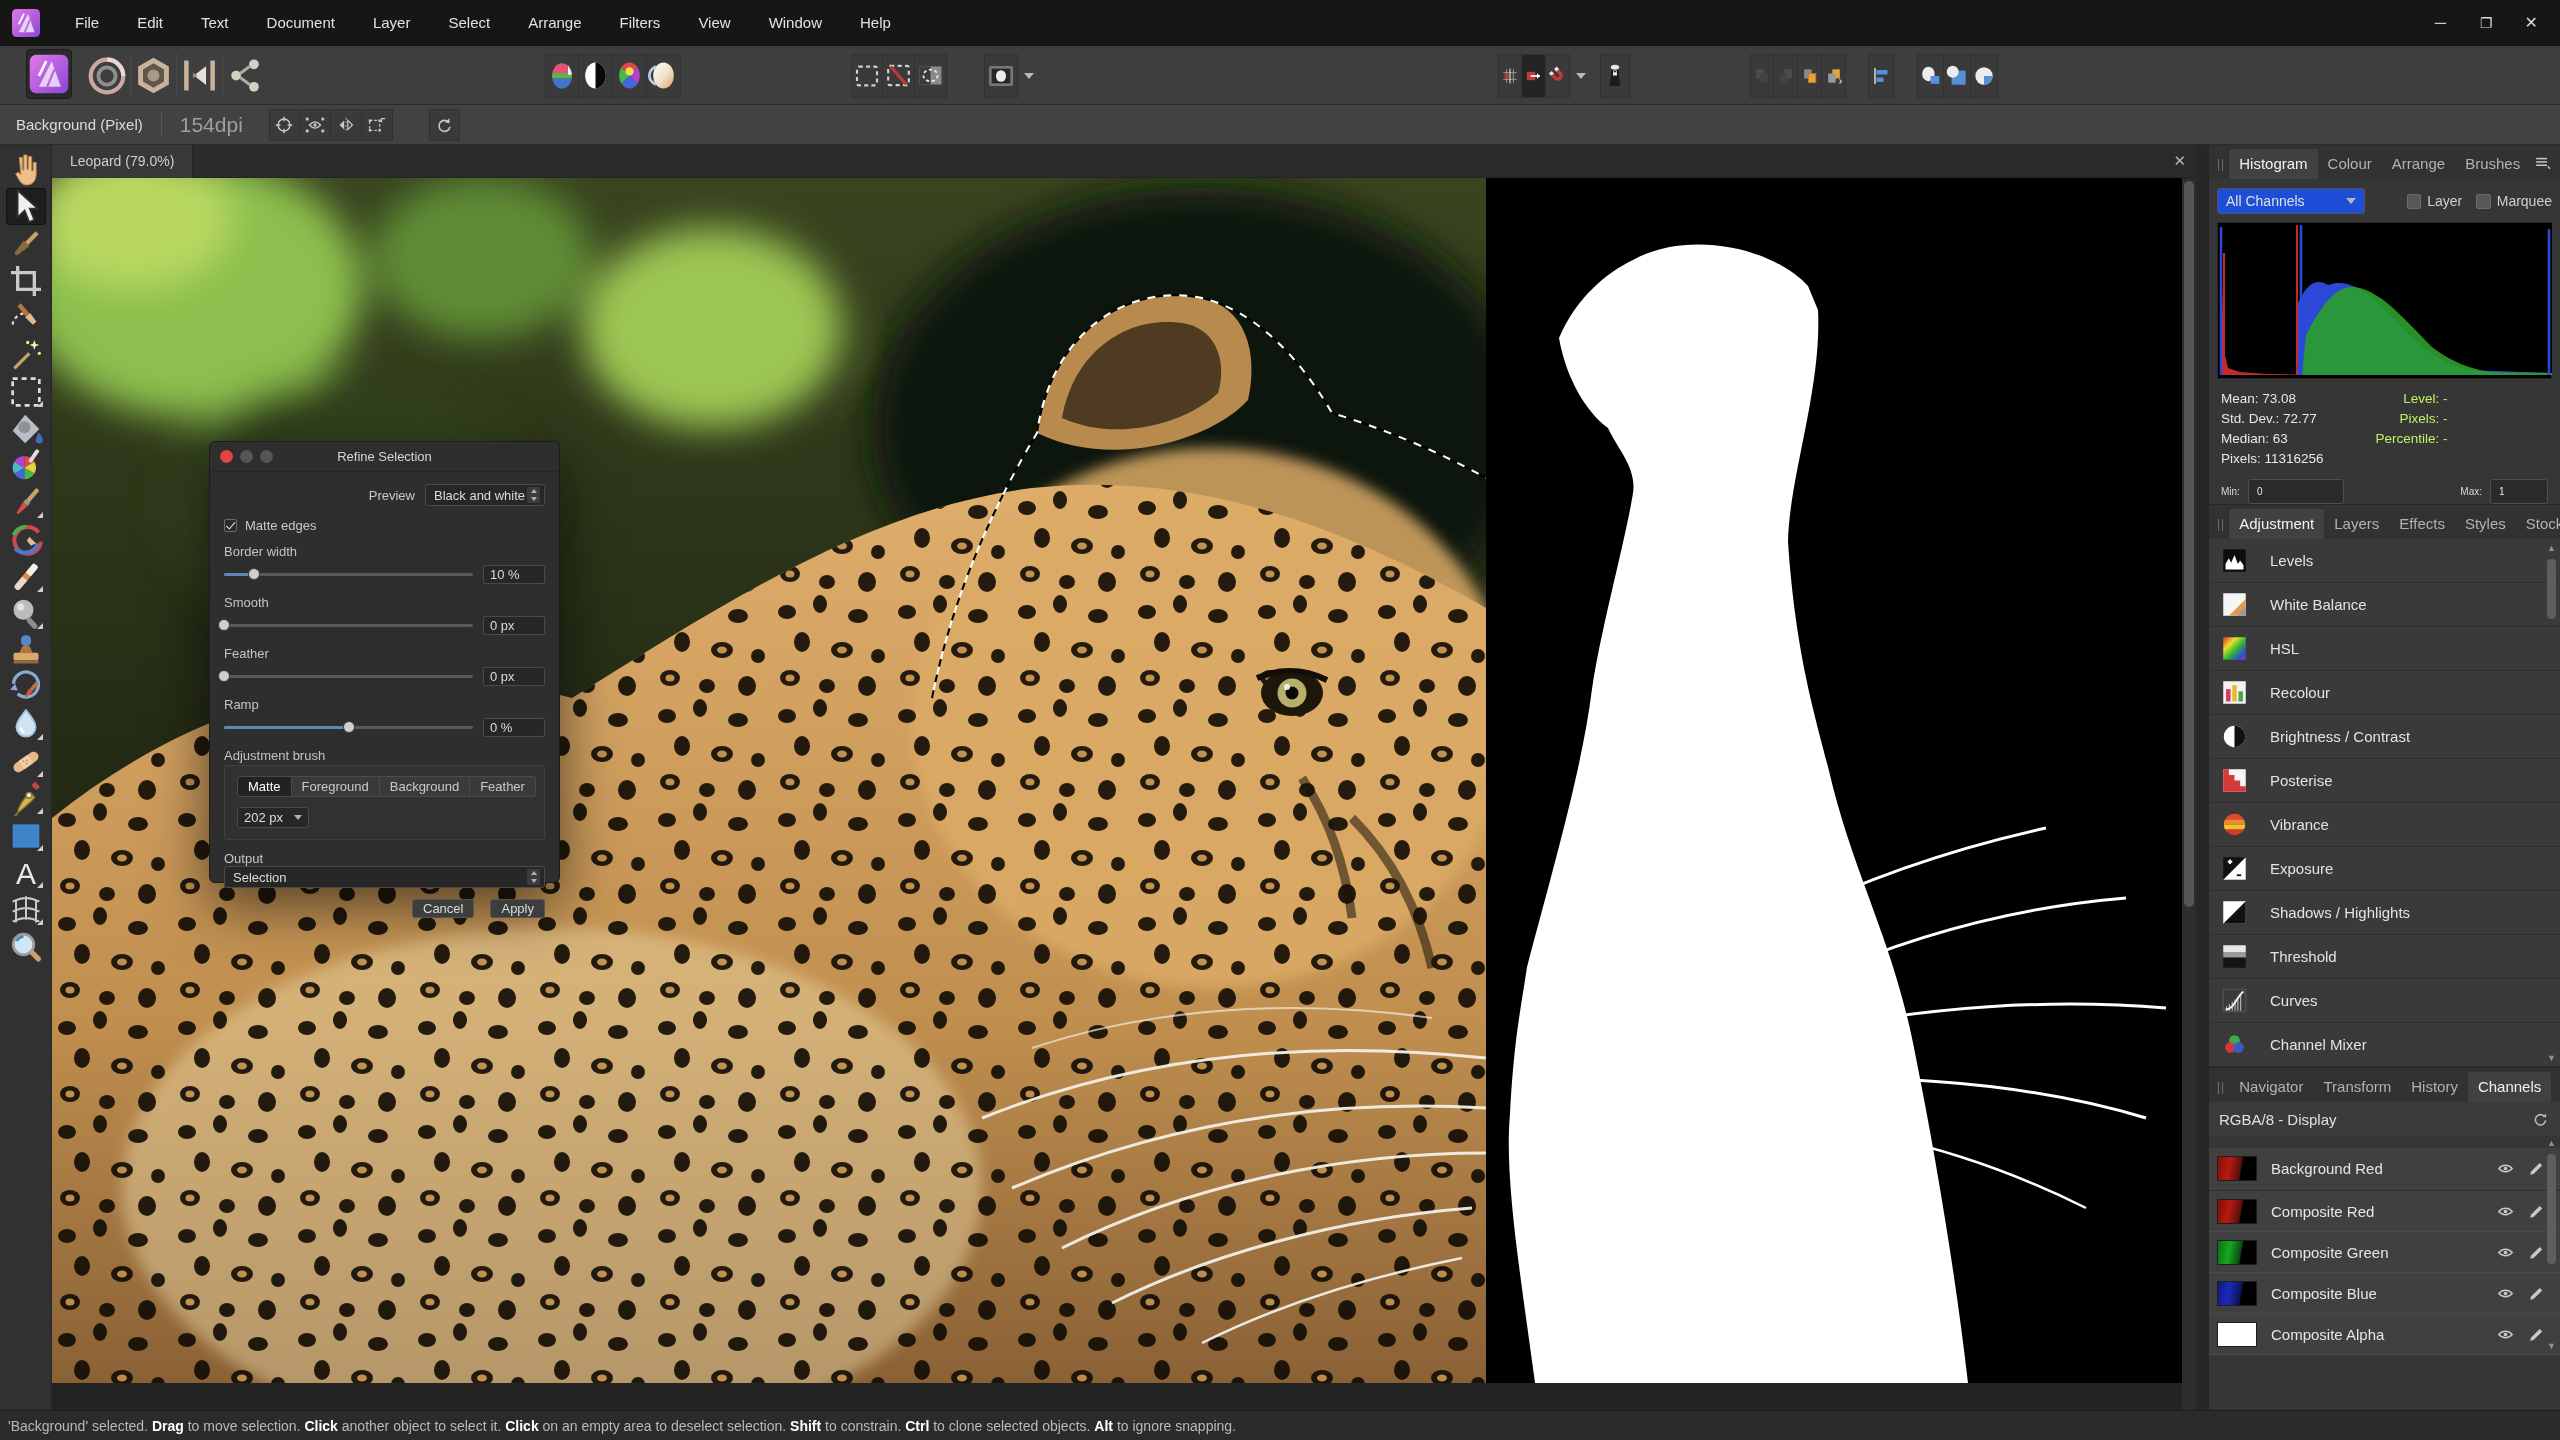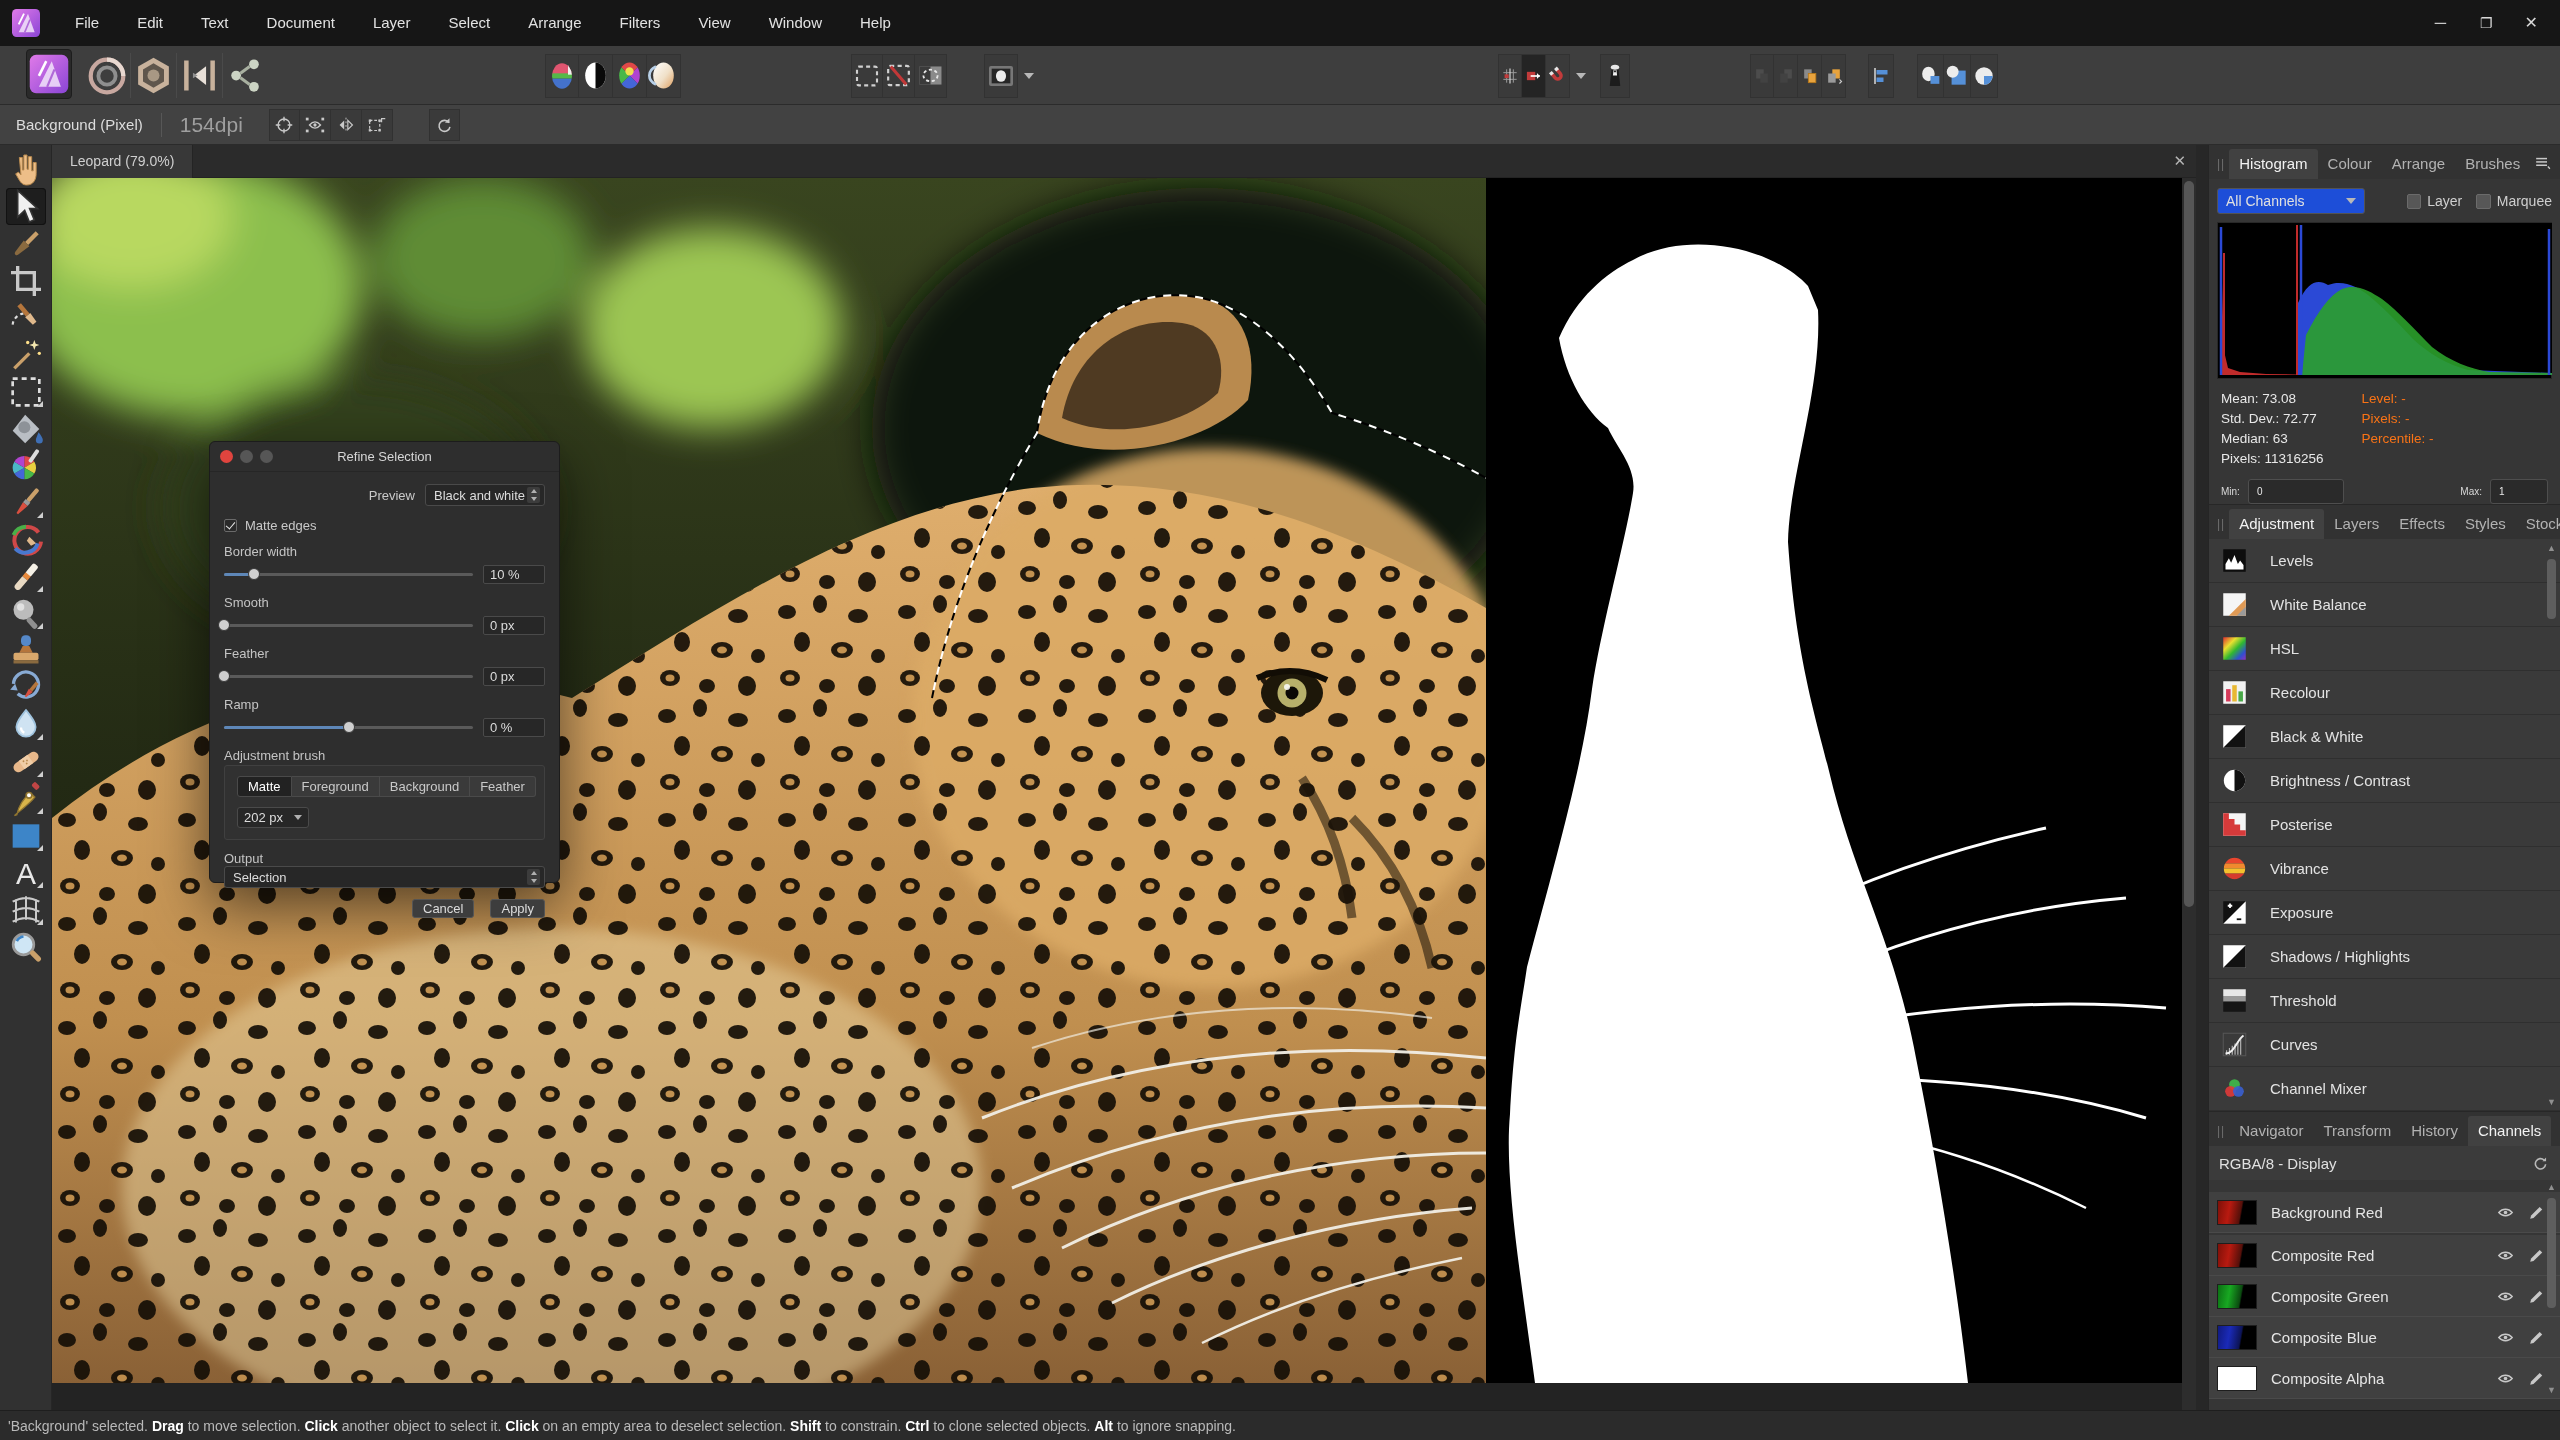--- a/index.html
+++ b/index.html
@@ -69,21 +69,21 @@
   .burger{position:absolute;right:8px;top:7px;width:20px;height:20px;}
 
   .hist-ctl{display:flex;align-items:center;padding:9px 8px 6px;}
   .dropbox{display:flex;align-items:center;justify-content:space-between;background:#1d4ed8;border:1px solid #535353;border-radius:3px;height:26px;padding:0 8px;color:#e0e0e0;font-size:14px;}
   .hist-ctl .dropbox{width:152px;}
   .cb{width:15px;height:15px;background:#575757;border:1px solid #6b6b6b;border-radius:2px;}
   .cblab{color:#cfcfcf;font-size:14px;margin:0 0 0 6px;}
   .histwrap{margin:2px 8px;border:1px solid #282828;background:#000;}
   .stats{display:flex;padding:8px 12px 0;}
   .stats .col{line-height:20px;font-size:13.5px;color:#e8e8e8;}
-  .stats .col.dim{margin-left:38px;color:#f97316;}
+  .stats .col.dim{margin-left:52px;color:#bef264;text-align:right;}
   .minmax{display:flex;align-items:center;padding:10px 12px 12px;color:#d8d8d8;font-size:10px;}
   .numbox{background:#2a2a2a;border:1px solid #4e4e4e;border-radius:3px;height:25px;line-height:23px;padding:0 8px;color:#e8e8e8;margin-left:8px;}
   .numbox.min{width:96px;}
   .numbox.max{width:58px;}
   .minmax .maxlab{margin-left:auto;}
 
   .adjlist{position:relative;background:#3a3a3a;}
   .adjrow{display:flex;align-items:center;height:44px;border-bottom:1px solid #2f2f2f;padding-left:12px;background:#3a3a3a;}
   .adjrow .aicon{width:27px;height:27px;margin-right:22px;flex:0 0 auto;}
   .adjrow .aicon svg{width:27px;height:27px;display:block;}
@@ -978,29 +978,20 @@
             <div class="adjrow">
               <span class="aicon">
                 <svg viewBox="0 0 24 24">
                   <rect x="2" y="2" width="20" height="20" fill="#f2f2f2"></rect>
                   <rect x="4.5" y="9" width="4" height="11" fill="#d63a5a"></rect>
                   <rect x="10" y="5.5" width="4" height="14.5" fill="#e8b832"></rect>
                   <rect x="15.5" y="11" width="4" height="9" fill="#48a848"></rect>
                 </svg>
               </span>
               <span class="albl">Recolour</span>
-            </div>
-            <div class="adjrow">
-              <span class="aicon">
-                <svg viewBox="0 0 24 24">
-                  <rect x="2" y="2" width="20" height="20" fill="#fff"></rect>
-                  <path d="M22 2v20H2z" fill="#111"></path>
-                </svg>
-              </span>
-              <span class="albl">Black &amp; White</span>
             </div>
             <div class="adjrow">
               <span class="aicon">
                 <svg viewBox="0 0 24 24">
                   <circle cx="12" cy="12" r="9.5" fill="#fff"></circle>
                   <path d="M12 2.5a9.5 9.5 0 0 1 0 19z" fill="#111"></path>
                 </svg>
               </span>
               <span class="albl">Brightness / Contrast</span>
             </div>

